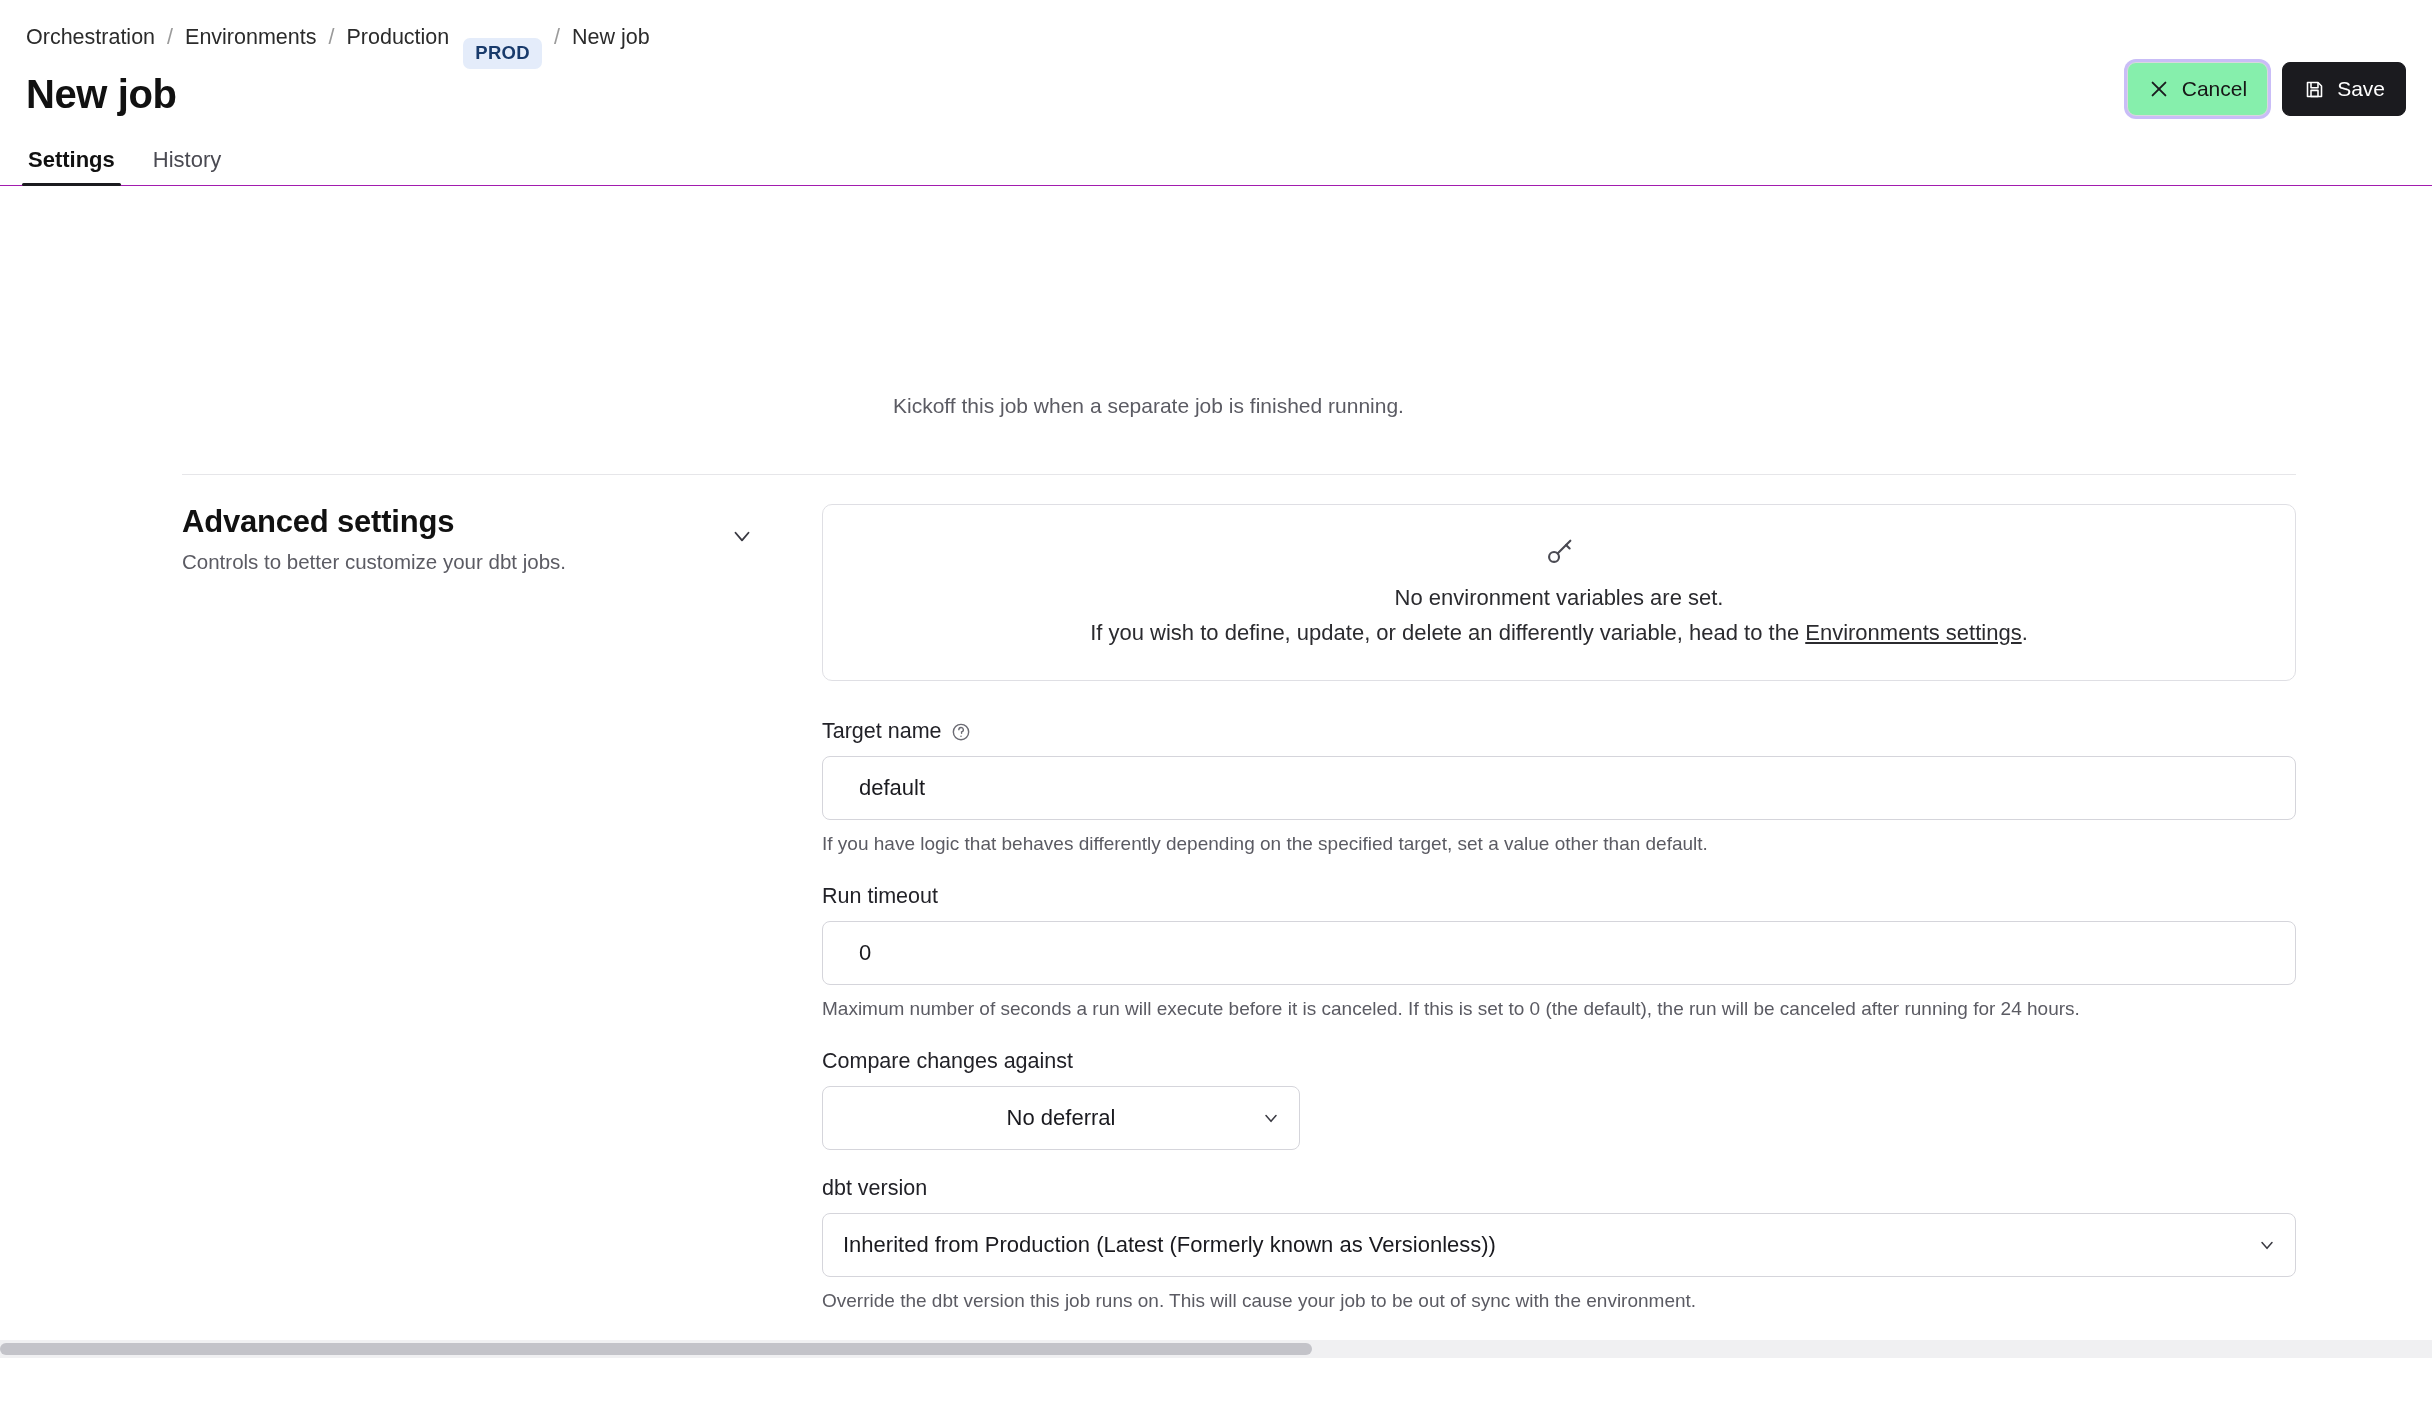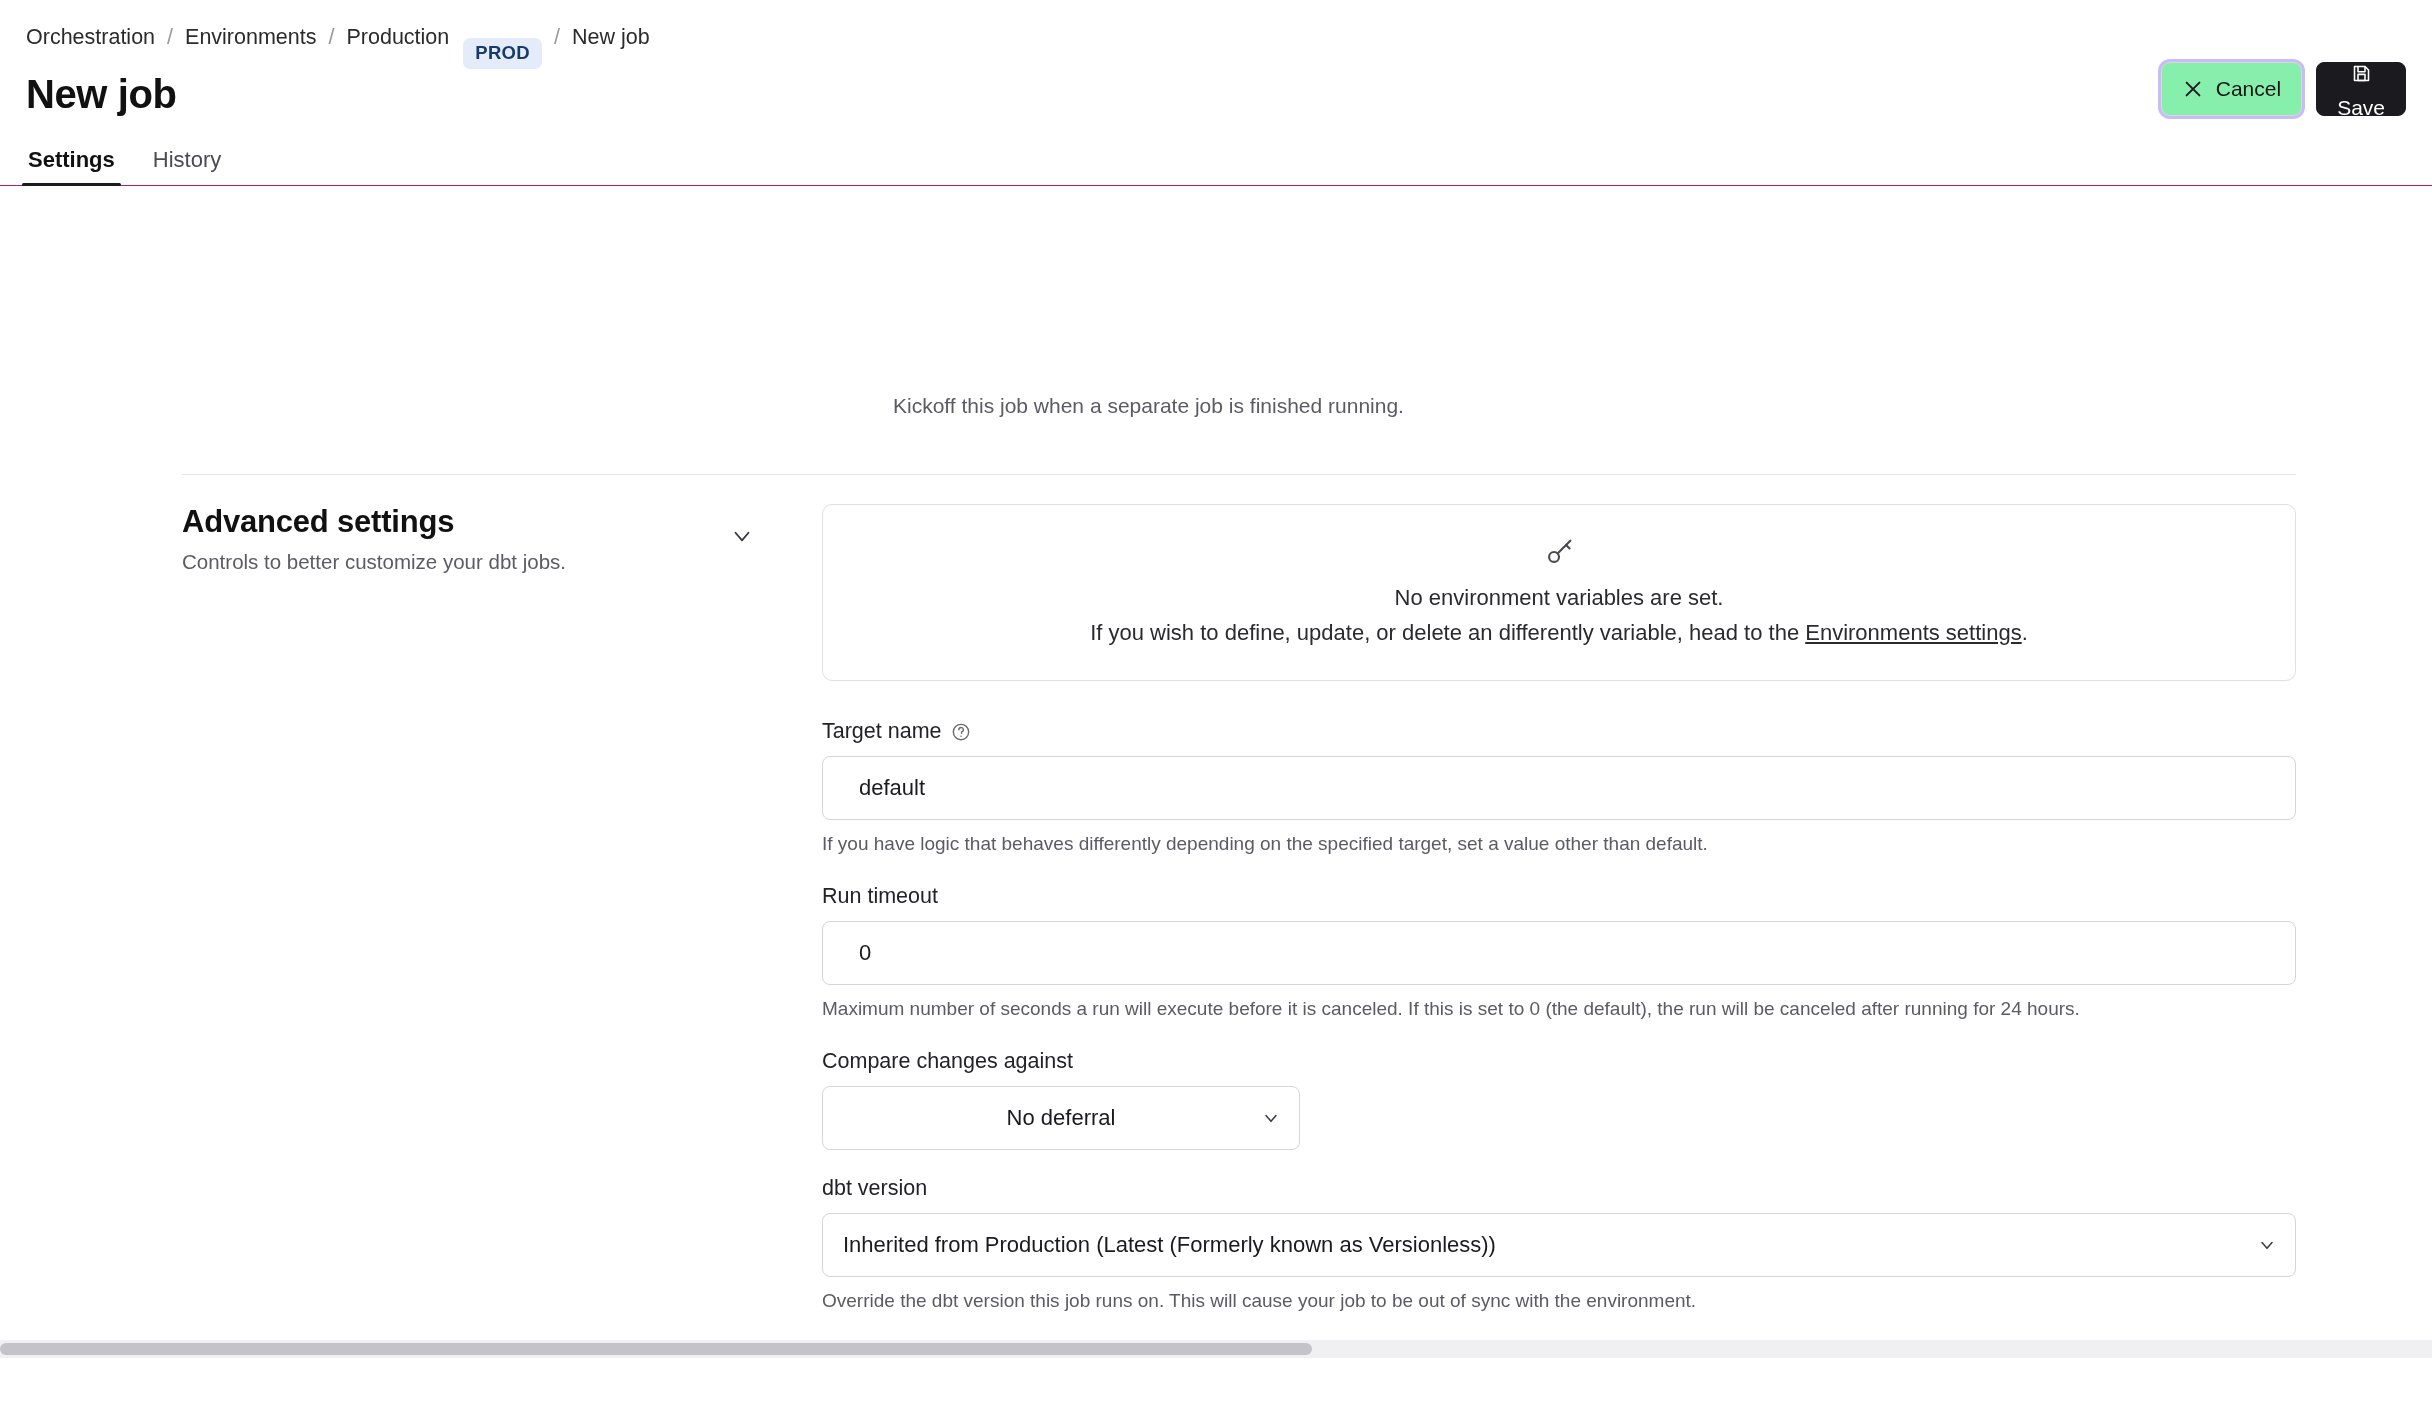--- a/index.html
+++ b/index.html
@@ -93,21 +93,20 @@
     border: 1.5px solid #d8d8dd;
     box-shadow: 0 0 0 3px #c9bdf7;
     border-radius: 9px;
     font-weight: 400;
   }
   .btn-save {
     background: #1b1b1f;
     color: #ffffff;
     border: 1px solid #1b1b1f;
     font-weight: 400;
-    flex-direction: column;
   }
   .icon-x, .icon-save {
     display: inline-flex;
     align-items: center;
     justify-content: center;
     width: 22px; height: 22px;
   }
 
   
   .tabs {

